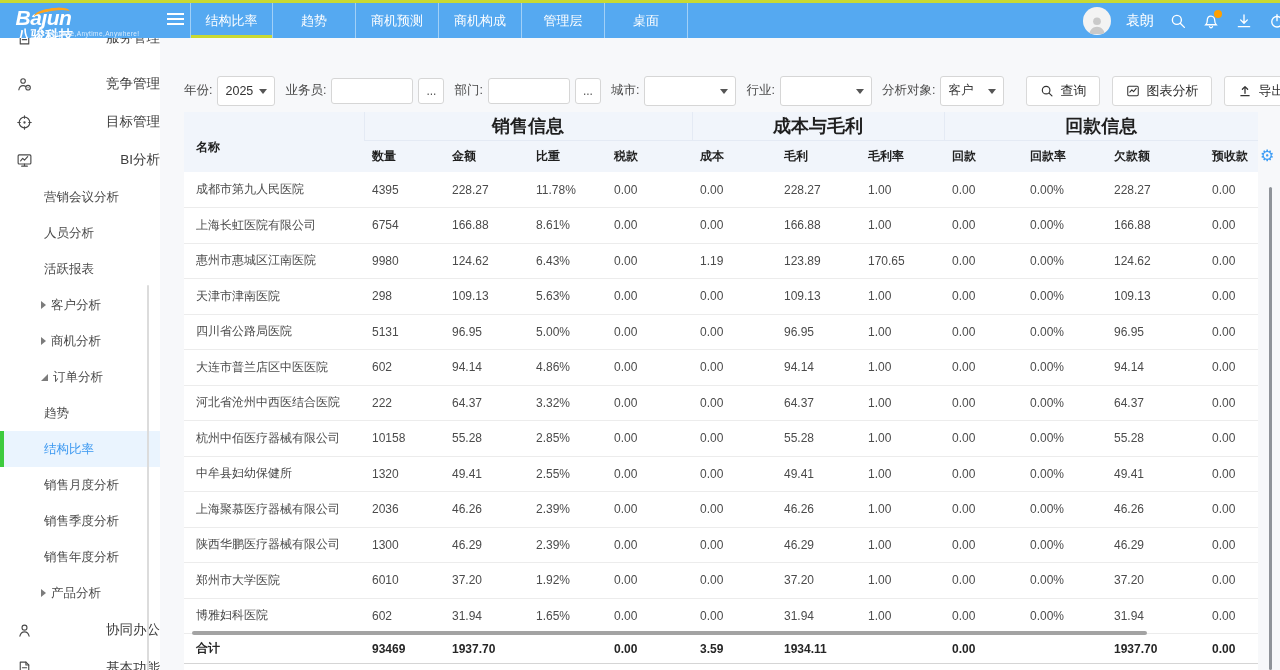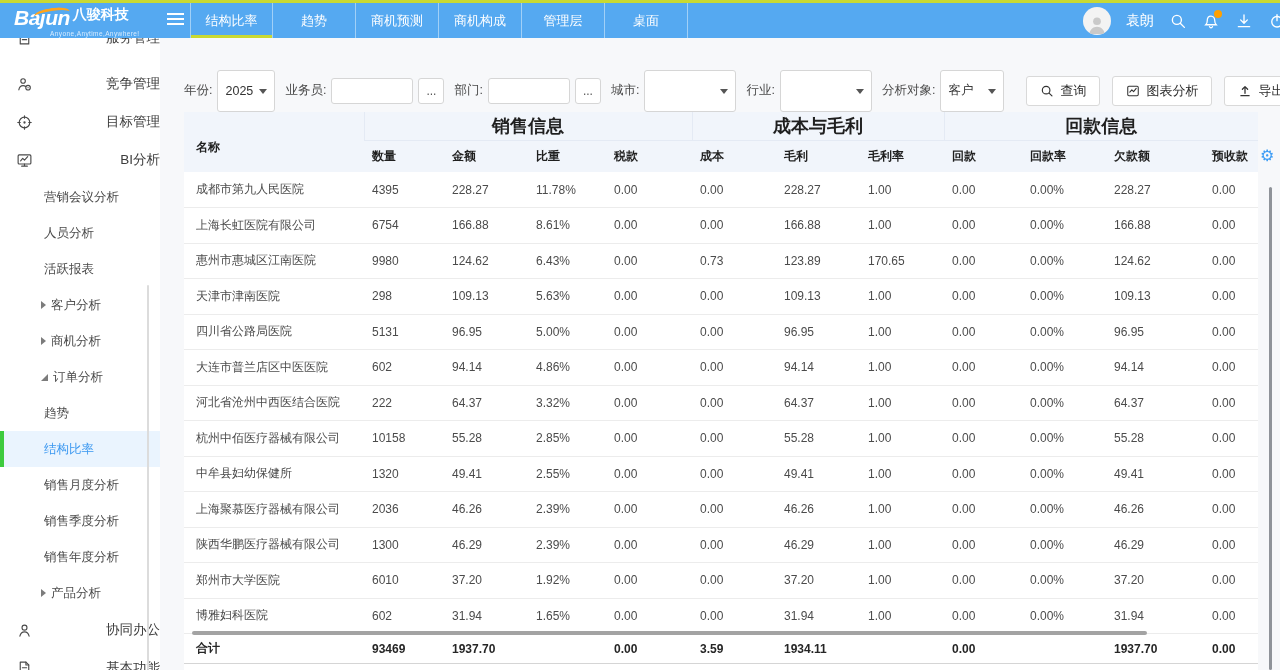--- a/index.html
+++ b/index.html
@@ -2,21 +2,21 @@
 <html><head>
 <meta charset="utf-8">
 <style>
   * { margin:0; padding:0; box-sizing:border-box; }
   body { font-family:"Liberation Sans", sans-serif; }
   .page { position:relative; width:1280px; height:670px; background:#fff; overflow:hidden; }
 
   
   .header { position:absolute; top:0; left:0; width:1280px; height:38px; background:#55a9f1; overflow:hidden; z-index:20; }
   .topline { position:absolute; top:0; left:0; width:100%; height:3px; background:#c9d932; z-index:4; }
-  .logo { position:absolute; left:14px; top:6px; display:flex; align-items:center; }
+  .logo { position:absolute; left:14px; top:6px; display:flex; align-items:center;flex-direction:column; }
   .logo-en { font-size:21px; font-weight:bold; font-style:italic; color:#fff; letter-spacing:-0.5px; position:relative; }
   .logo-swoosh { position:absolute; left:20px; top:2px; width:36px; height:12px; border-top:3px solid #ffa41c; border-radius:50%; transform:rotate(-8deg); }
   .logo-cn { font-size:14px; font-weight:bold; color:#fff; margin-left:3px; position:relative; top:-3px; }
   .logo-tag { position:absolute; left:36px; top:24px; font-size:6.5px; color:#d8ecff; letter-spacing:.4px; white-space:nowrap; }
   .hamburger { position:absolute; left:167px; top:13px; width:17px; cursor:pointer; }
   .hamburger span { display:block; width:17px; height:2px; background:#fff; margin-bottom:3px; }
   .tabs { position:absolute; left:190px; top:3px; bottom:0; display:flex; }
   .tab { width:83px; line-height:35px; text-align:center; color:#fff; font-size:13px; border-right:1px solid rgba(255,255,255,.45); position:relative; cursor:pointer; }
   .tab:first-child { border-left:1px solid rgba(255,255,255,.45); }
   .tab.active::after { content:''; position:absolute; left:0; right:0; bottom:0; height:3px; background:#c9d932; }
@@ -46,21 +46,21 @@
   .s-icon svg { width:17px; height:17px; display:block; }
   .arrow-r { width:0; height:0; border-top:4px solid transparent; border-bottom:4px solid transparent; border-left:5px solid #7c7c7c; margin-right:5px; }
   .arrow-o { width:0; height:0; border-left:7px solid transparent; border-bottom:7px solid #7c7c7c; margin-right:5px; }
 
   
   .main { position:absolute; left:160px; top:38px; width:1120px; bottom:0; background:#f7f8fa; }
 
   .filterbar { position:absolute; left:24px; top:37px; height:31px; display:flex; align-items:center; font-size:12.5px; color:#4a4a4a; }
   .fgroup { display:flex; align-items:center; margin-right:10px; }
   .flabel { margin-right:5px; white-space:nowrap; }
-  .fselect { height:42px; border:1px solid #d6d6d6; border-radius:3px; background:#fff; display:flex; align-items:center; justify-content:space-between; padding:0 7px; color:#333; cursor:pointer; }
+  .fselect { height:30px; border:1px solid #d6d6d6; border-radius:3px; background:#fff; display:flex; align-items:center; justify-content:space-between; padding:0 7px; color:#333; cursor:pointer; }
   .caret { width:0; height:0; border:4px solid transparent; border-top:5px solid #555; margin-top:5px; margin-left:6px; }
   .finput { height:26px; width:82px; border:1px solid #d6d6d6; border-radius:3px; padding:0 6px; font-size:12.5px; color:#333; background:#fff; outline:none; font-family:"Liberation Sans", sans-serif; }
   .fbrowse { height:26px; width:26px; border:1px solid #d6d6d6; border-radius:3px; background:#fff; margin-left:5px; font-size:12px; color:#555; display:flex; align-items:center; justify-content:center; cursor:pointer; }
   .fbtn { height:30px; border:1px solid #d9d9d9; border-radius:3px; background:#fff; display:flex; align-items:center; gap:6px; padding:0 13px; font-size:13px; color:#2e2e2e; margin-left:12px; cursor:pointer; white-space:nowrap; }
   .fbtn svg { width:14px; height:14px; display:block; }
 
   .tablewrap { position:absolute; left:24px; top:74px; width:1074px; bottom:0; background:#fff; }
   table.dtable { width:1074px; border-collapse:collapse; table-layout:fixed; font-size:12px; color:#4b4b4b; }
   .dtable thead th { background:#f1f5fb; font-weight:bold; color:#1f1f1f; }
   .th-group { height:28px; text-align:center; font-size:18px; border-left:1px solid #e4eaf4; border-bottom:1px solid #e4eaf4; }
@@ -367,21 +367,21 @@
               <td class="num">0.00%</td>
               <td class="num">166.88</td>
               <td class="num">0.00</td>
             </tr>
             <tr>
               <td class="name">惠州市惠城区江南医院</td>
               <td class="num">9980</td>
               <td class="num">124.62</td>
               <td class="num">6.43%</td>
               <td class="num">0.00</td>
-              <td class="num">0.73</td>
+              <td class="num">1.19</td>
               <td class="num">123.89</td>
               <td class="num">170.65</td>
               <td class="num">0.00</td>
               <td class="num">0.00%</td>
               <td class="num">124.62</td>
               <td class="num">0.00</td>
             </tr>
             <tr>
               <td class="name">天津市津南医院</td>
               <td class="num">298</td>

